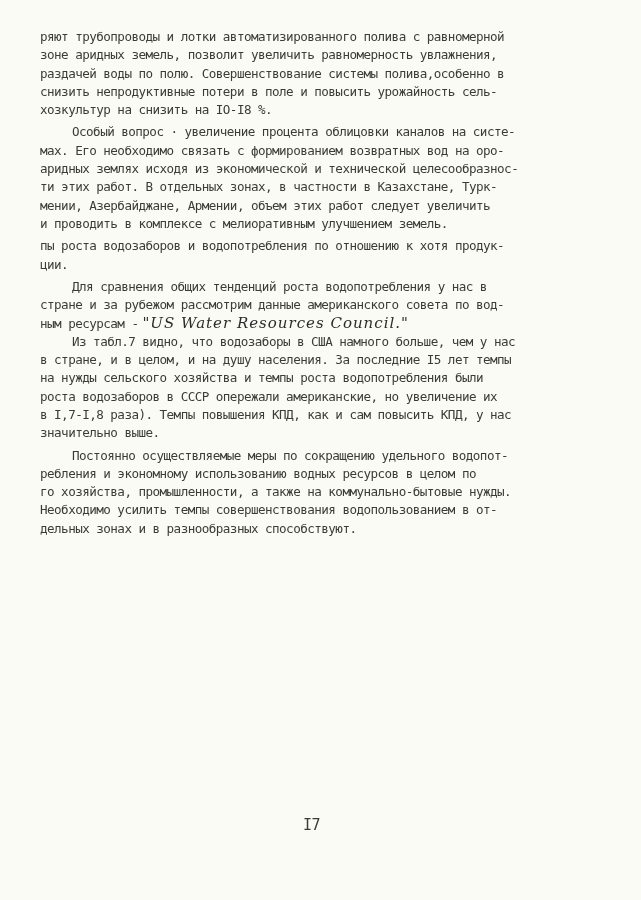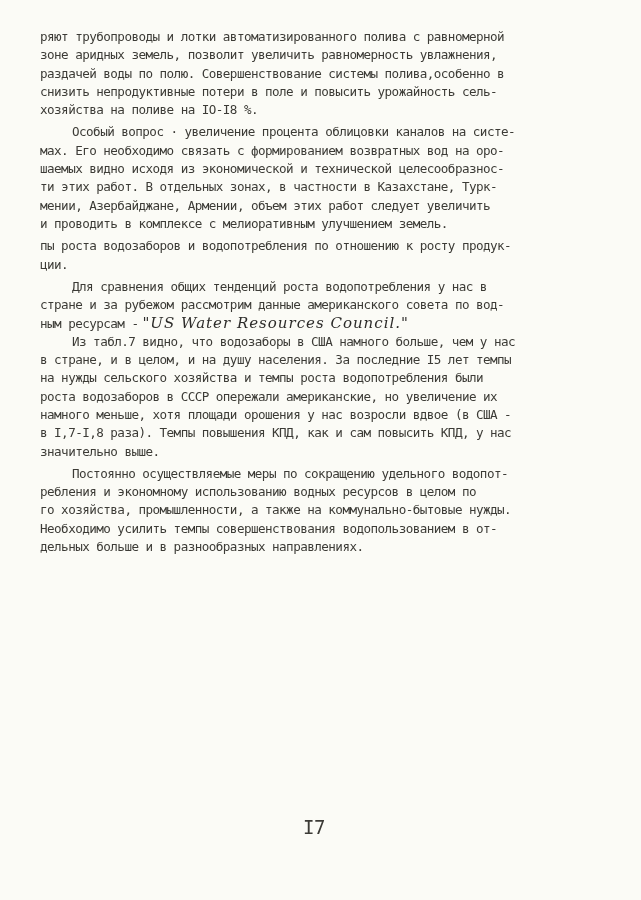--- a/index.html
+++ b/index.html
@@ -47,75 +47,74 @@
       font-style: italic;
       font-size: 15px;
       color: #2d2c2a;
       letter-spacing: 1px;
       margin-left: 4px;
     }
     .page-number {
       position: absolute;
       left: 303px;
       top: 804px;
-      font-size: 19px;
+      font-size: 15px;
       letter-spacing: -0.5px;
     }
   </style>
 </head>
 <body>
 
 <div class="page">
   <div class="text-block">
 
     <div>
       <span class="line">ряют трубопроводы и лотки автоматизированного полива с равномерной</span>
       <span class="line">зоне аридных земель, позволит увеличить равномерность увлажнения,</span>
       <span class="line">раздачей воды по полю. Совершенствование системы полива,особенно в</span>
       <span class="line">снизить непродуктивные потери в поле и повысить урожайность сель-</span>
-      <span class="line">хозяйства на поливе на IO-I8 %.</span>
+      <span class="line">хозкультур на снизить на IO-I8 %.</span>
     </div>
     <div class="gap"></div>
 
     <div>
       <span class="line indent">Особый вопрос · увеличение процента облицовки каналов на систе-</span>
       <span class="line">мах. Его необходимо связать с формированием возвратных вод на оро-</span>
-      <span class="line">шаемых видно исходя из экономической и технической целесообразнос-</span>
+      <span class="line">аридных землях исходя из экономической и технической целесообразнос-</span>
       <span class="line">ти этих работ. В отдельных зонах, в частности в Казахстане, Турк-</span>
       <span class="line">мении, Азербайджане, Армении, объем этих работ следует увеличить</span>
       <span class="line">и проводить в комплексе с мелиоративным улучшением земель.</span>
     </div>
     <div class="gap"></div>
 
     <div>
-      <span class="line">пы роста водозаборов и водопотребления по отношению к росту продук-</span>
+      <span class="line">пы роста водозаборов и водопотребления по отношению к хотя продук-</span>
       <span class="line">ции.</span>
     </div>
     <div class="gap"></div>
 
     <div>
       <span class="line indent">Для сравнения общих тенденций роста водопотребления у нас в</span>
       <span class="line">стране и за рубежом рассмотрим данные американского совета по вод-</span>
       <span class="line"><span>ным ресурсам -</span><span class="handwritten">"US Water Resources Council."</span></span>
     </div>
 
     <div>
       <span class="line indent">Из табл.7 видно, что водозаборы в США намного больше, чем у нас</span>
       <span class="line">в стране, и в целом, и на душу населения. За последние I5 лет темпы</span>
       <span class="line">на нужды сельского хозяйства и темпы роста водопотребления были</span>
       <span class="line">роста водозаборов в СССР опережали американские, но увеличение их</span>
-      <span class="line">намного меньше, хотя площади орошения у нас возросли вдвое (в США -</span>
       <span class="line">в I,7-I,8 раза). Темпы повышения КПД, как и сам повысить КПД, у нас</span>
       <span class="line">значительно выше.</span>
     </div>
     <div class="gap"></div>
 
     <div>
       <span class="line indent">Постоянно осуществляемые меры по сокращению удельного водопот-</span>
       <span class="line">ребления и экономному использованию водных ресурсов в целом по</span>
       <span class="line">го хозяйства, промышленности, а также на коммунально-бытовые нужды.</span>
       <span class="line">Необходимо усилить темпы совершенствования водопользованием в от-</span>
-      <span class="line">дельных больше и в разнообразных направлениях.</span>
+      <span class="line">дельных зонах и в разнообразных способствуют.</span>
     </div>
   </div>
 
   <div class="page-number">I7</div>
 </div>
 
 </body></html>

